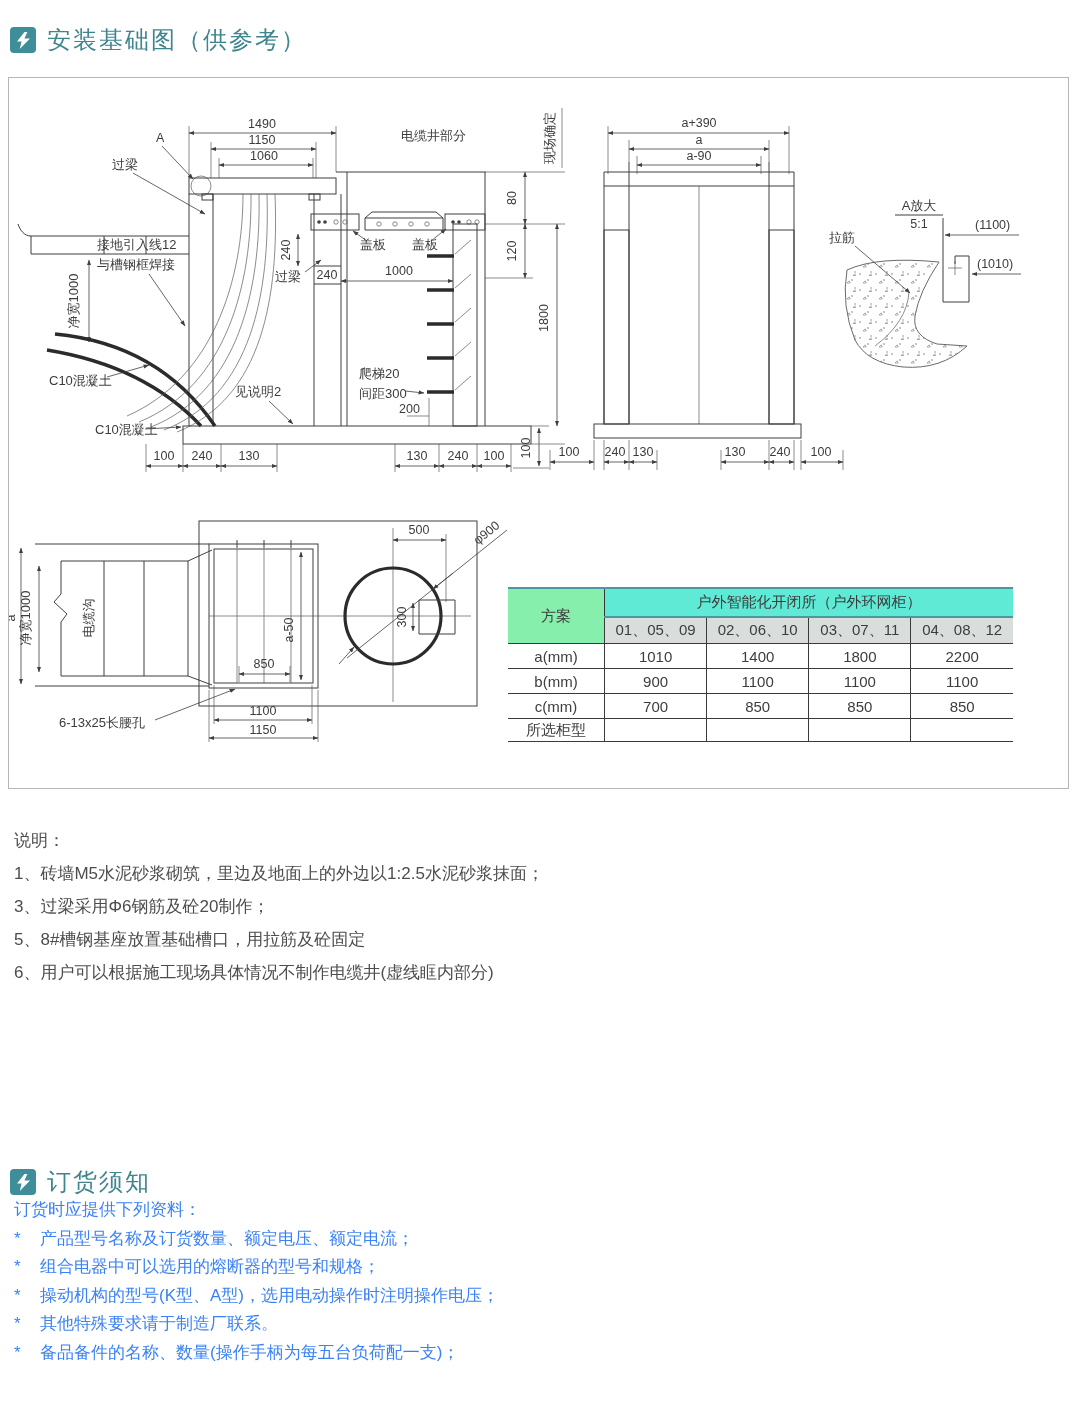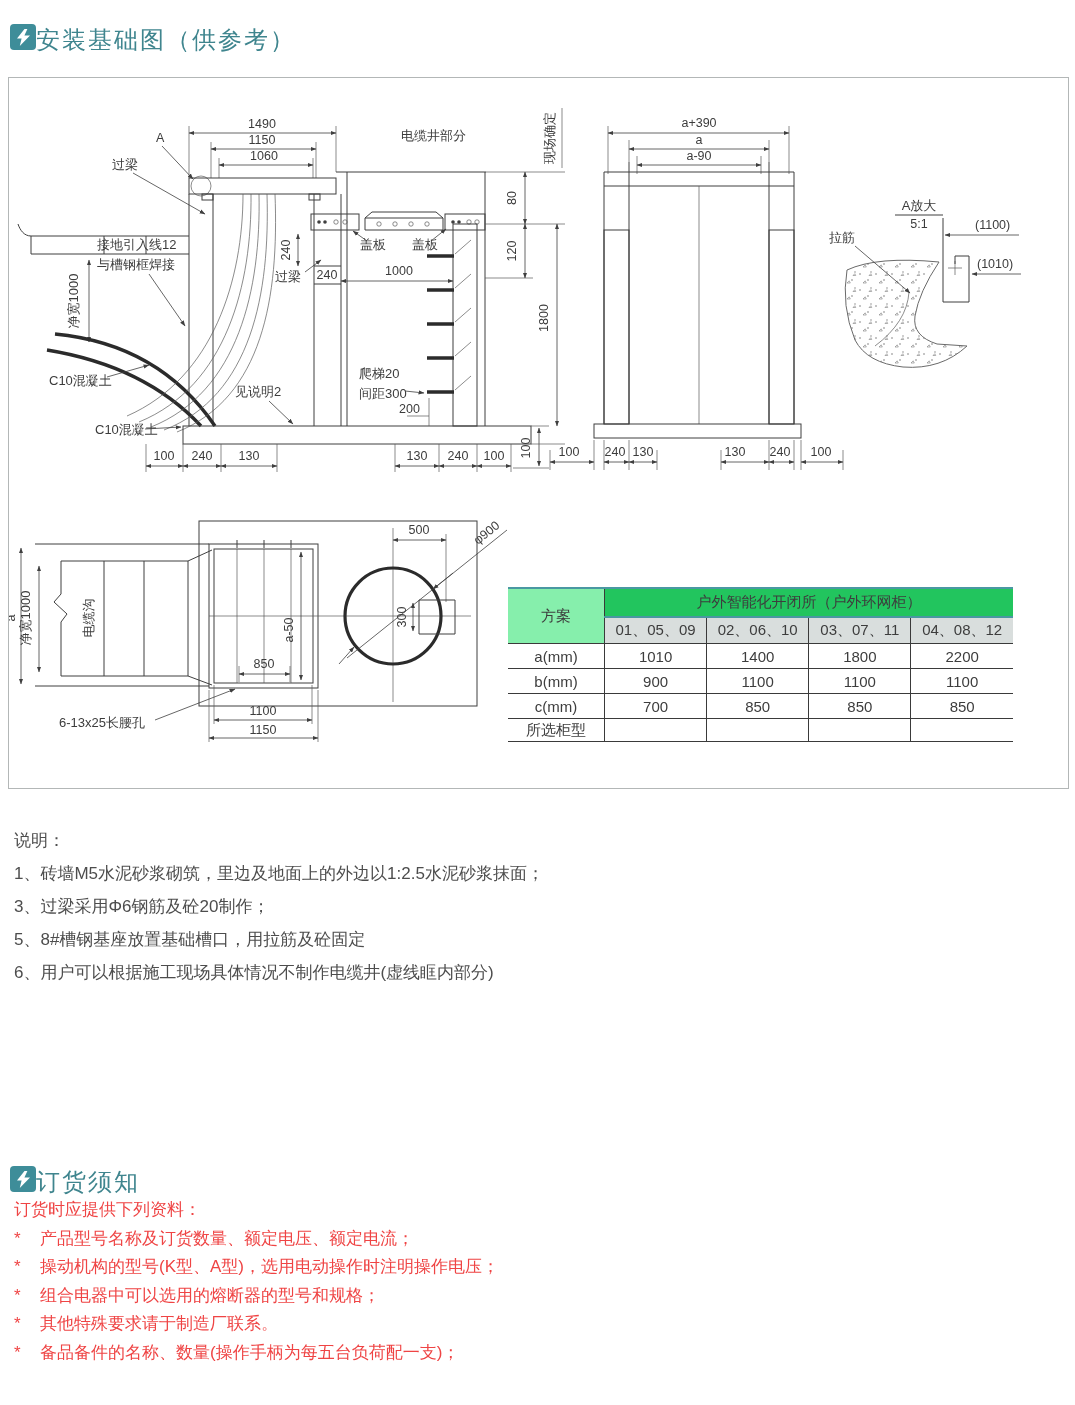--- a/index.html
+++ b/index.html
@@ -1,20 +1,20 @@
 <!DOCTYPE html>
 <html><head>
 <meta charset="utf-8">
 <style>
   html,body{margin:0;padding:0;}
   body{
     width:1075px;height:1405px;position:relative;background:#fff;
     font-family:"Liberation Sans",sans-serif;color:#4d4d4d;overflow:hidden;
   }
-  .sec-header{position:absolute;display:flex;}
+  .sec-header{position:absolute;display:flex;align-items:center;gap:11px;}
   .sec-icon{width:26px;height:26px;border-radius:4px;background:#3e8d99;
     display:flex;align-items:center;justify-content:center;flex:0 0 auto;}
   .sec-title{font-size:24px;letter-spacing:2px;color:#3f858e;}
   #header-install{left:10px;top:24px;}
   #header-order{left:10px;top:1166px;}
   .draw-box{position:absolute;left:8px;top:77px;width:1059px;height:710px;
     border:1px solid #b3b7b7;background:#fff;}
   svg.drawing{position:absolute;left:0;top:0;}
   .drawing text{fill:#3c3c3c;font-size:12.5px;font-family:"Liberation Sans",sans-serif;}
   .drawing text.cn{font-size:13px;}
@@ -22,29 +22,29 @@
   .drawing .dim{stroke:#3f3f3f;stroke-width:0.8;fill:none;}
   .drawing .thin{stroke:#5a5a5a;stroke-width:0.7;fill:none;}
   .drawing .thk{stroke:#2b2b2b;stroke-width:3.4;fill:none;}
   
   .spec-table{position:absolute;left:499px;top:509px;width:505px;
     border-collapse:collapse;table-layout:fixed;font-size:15px;color:#3d3d3d;
     border-top:2px solid #4a98a2;}
   .spec-table td{text-align:center;padding:0;}
   .spec-table td.plan{background:#86efac;border-right:1.3px solid #3a3a3a;
     border-bottom:1.3px solid #3a3a3a;width:96px;}
-  .spec-table td.group{background:#22c55e;border-bottom:2px solid #4a98a2;height:27px;}
+  .spec-table td.group{background:#5eead4;border-bottom:2px solid #4a98a2;height:27px;}
   .spec-table td.h2c{background:#d9dedd;border-bottom:1.3px solid #3a3a3a;
     border-left:1px solid #3a3a3a;height:25px;}
   .spec-table td.rl{border-right:1.3px solid #3a3a3a;border-bottom:1px solid #3a3a3a;height:24px;}
   .spec-table td.dv{border-left:1px solid #3a3a3a;border-bottom:1px solid #3a3a3a;height:24px;}
   .spec-table tr.last td{height:22px;}
   
   .notes{position:absolute;left:14px;top:824px;font-size:17px;line-height:33px;color:#4d4d4d;}
-  .order{position:absolute;left:14px;top:1196px;font-size:17px;line-height:28.5px;color:#ef4444;}
+  .order{position:absolute;left:14px;top:1196px;font-size:17px;line-height:28.5px;color:#3b82f6;}
   .o-item .bullet{display:inline-block;width:26px;}
 </style>
 </head>
 <body>
 
 <div class="sec-header" id="header-install">
   <span class="sec-icon">
     <svg width="13" height="17" viewBox="0 0 13 17">
         <polygon points="7.5,0 0,9.5 4.6,9.5 2.8,17 13,6.5 7.4,6.5 10.4,0" fill="#fff"></polygon>
       </svg>
@@ -316,17 +316,17 @@
     <svg width="13" height="17" viewBox="0 0 13 17">
         <polygon points="7.5,0 0,9.5 4.6,9.5 2.8,17 13,6.5 7.4,6.5 10.4,0" fill="#fff"></polygon>
       </svg>
   </span>
   <span class="sec-title">订货须知</span>
 </div>
 
 <div class="order">
   <div>订货时应提供下列资料：</div>
   <div class="o-item"><span class="bullet">*</span><span>产品型号名称及订货数量、额定电压、额定电流；</span></div>
+  <div class="o-item"><span class="bullet">*</span><span>组合电器中可以选用的熔断器的型号和规格；</span></div>
   <div class="o-item"><span class="bullet">*</span><span>操动机构的型号(K型、A型)，选用电动操作时注明操作电压；</span></div>
-  <div class="o-item"><span class="bullet">*</span><span>组合电器中可以选用的熔断器的型号和规格；</span></div>
   <div class="o-item"><span class="bullet">*</span><span>其他特殊要求请于制造厂联系。</span></div>
   <div class="o-item"><span class="bullet">*</span><span>备品备件的名称、数量(操作手柄为每五台负荷配一支)；</span></div>
 </div>
 
 </body></html>

